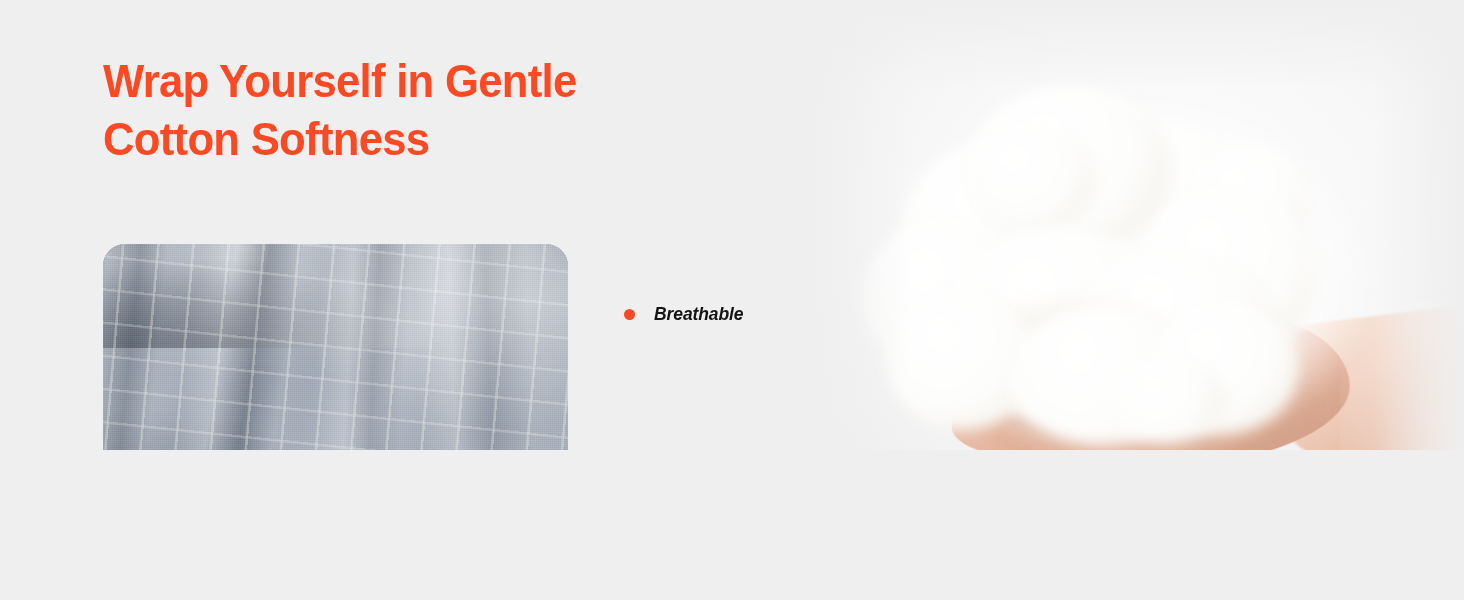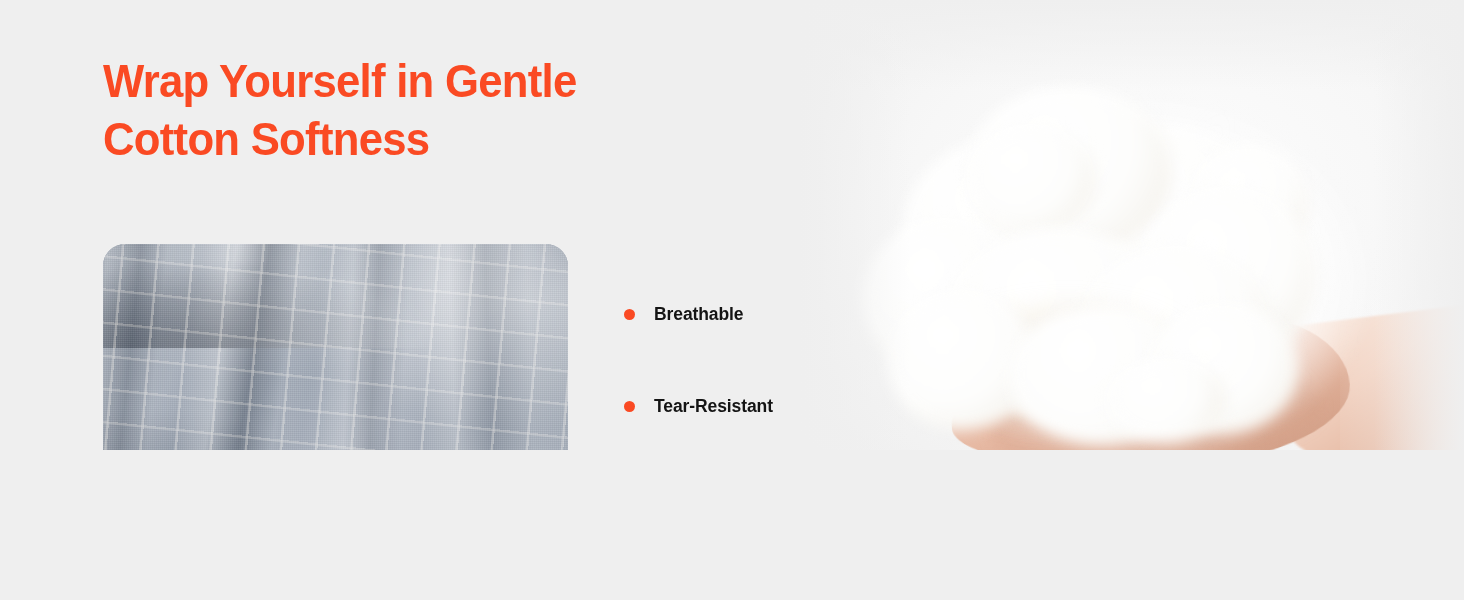--- a/index.html
+++ b/index.html
@@ -112,20 +112,21 @@
     top: 296px;
     margin: 0;
     padding: 0;
     list-style: none;
   }
   .feature-item {
     display: flex;
     align-items: center;
     height: 36px;
     margin-bottom: 56px;
+    font-style: italic;
   }
   .feature-item:last-child { margin-bottom: 0; }
   .feature-dot {
     width: 11px;
     height: 11px;
     border-radius: 50%;
     background: #fa4a23;
     flex: 0 0 auto;
   }
   .feature-label {
@@ -321,24 +322,20 @@
     <div class="fabric-folds-top"></div>
     <div class="fabric-grid"></div>
     <div class="fabric-weave"></div>
     <div class="fabric-vignette"></div>
   </div>
 
   <ul class="features">
     <li class="feature-item">
       <span class="feature-dot"></span>
       <span class="feature-label">Breathable</span>
-    </li>
-    <li class="feature-item">
-      <span class="feature-dot"></span>
-      <span class="feature-label">Tear-Resistant</span>
     </li>
   </ul>
 
   <div class="photo">
     <div class="photo-bg"></div>
 
     <div class="hand">
       <div class="wrist"></div>
       <div class="palm"></div>
       <div class="finger f3"></div>

